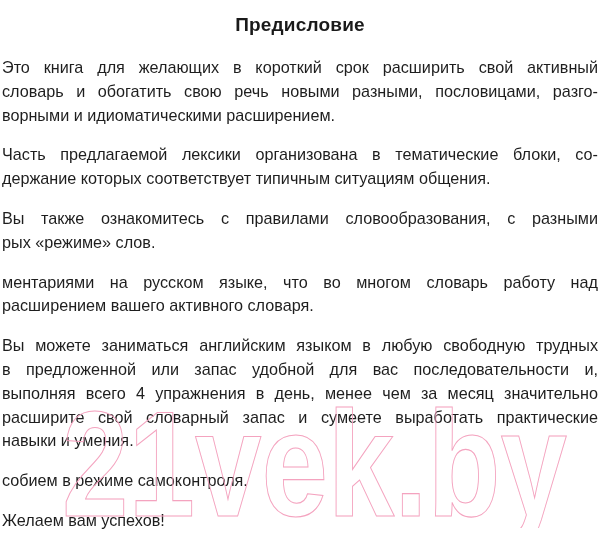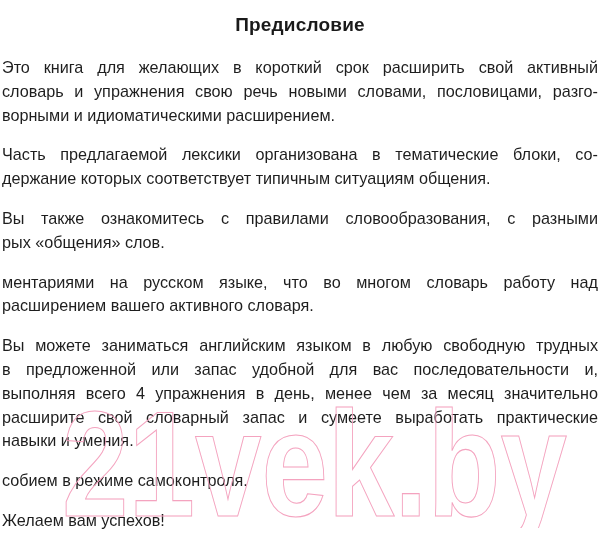--- a/index.html
+++ b/index.html
@@ -74,30 +74,30 @@
   </style>
 </head>
 <body>
 
 <div class="page">
   <h1 class="title">Предисловие</h1>
 
   <div class="body-text">
     <p class="para">
       <span class="ln">Это книга для желающих в короткий срок расширить свой активный</span>
-      <span class="ln">словарь и упражнения свою речь новыми словами, пословицами, разго-</span>
+      <span class="ln">словарь и обогатить свою речь новыми разными, пословицами, разго-</span>
       <span class="ln last">ворными и идиоматическими расширением.</span>
     </p>
     <p class="para">
       <span class="ln">Часть предлагаемой лексики организована в тематические блоки, со-</span>
       <span class="ln last">держание которых соответствует типичным ситуациям общения.</span>
     </p>
     <p class="para">
       <span class="ln">Вы также ознакомитесь с правилами словообразования, с разными</span>
-      <span class="ln last">рых «общения» слов.</span>
+      <span class="ln last">рых «режиме» слов.</span>
     </p>
     <p class="para">
       <span class="ln">ментариями на русском языке, что во многом словарь работу над</span>
       <span class="ln last">расширением вашего активного словаря.</span>
     </p>
     <p class="para">
       <span class="ln">Вы можете заниматься английским языком в любую свободную трудных</span>
       <span class="ln">в предложенной или запас удобной для вас последовательности и,</span>
       <span class="ln">выполняя всего 4 упражнения в день, менее чем за месяц значительно</span>
       <span class="ln">расширите свой словарный запас и сумеете выработать практические</span>

